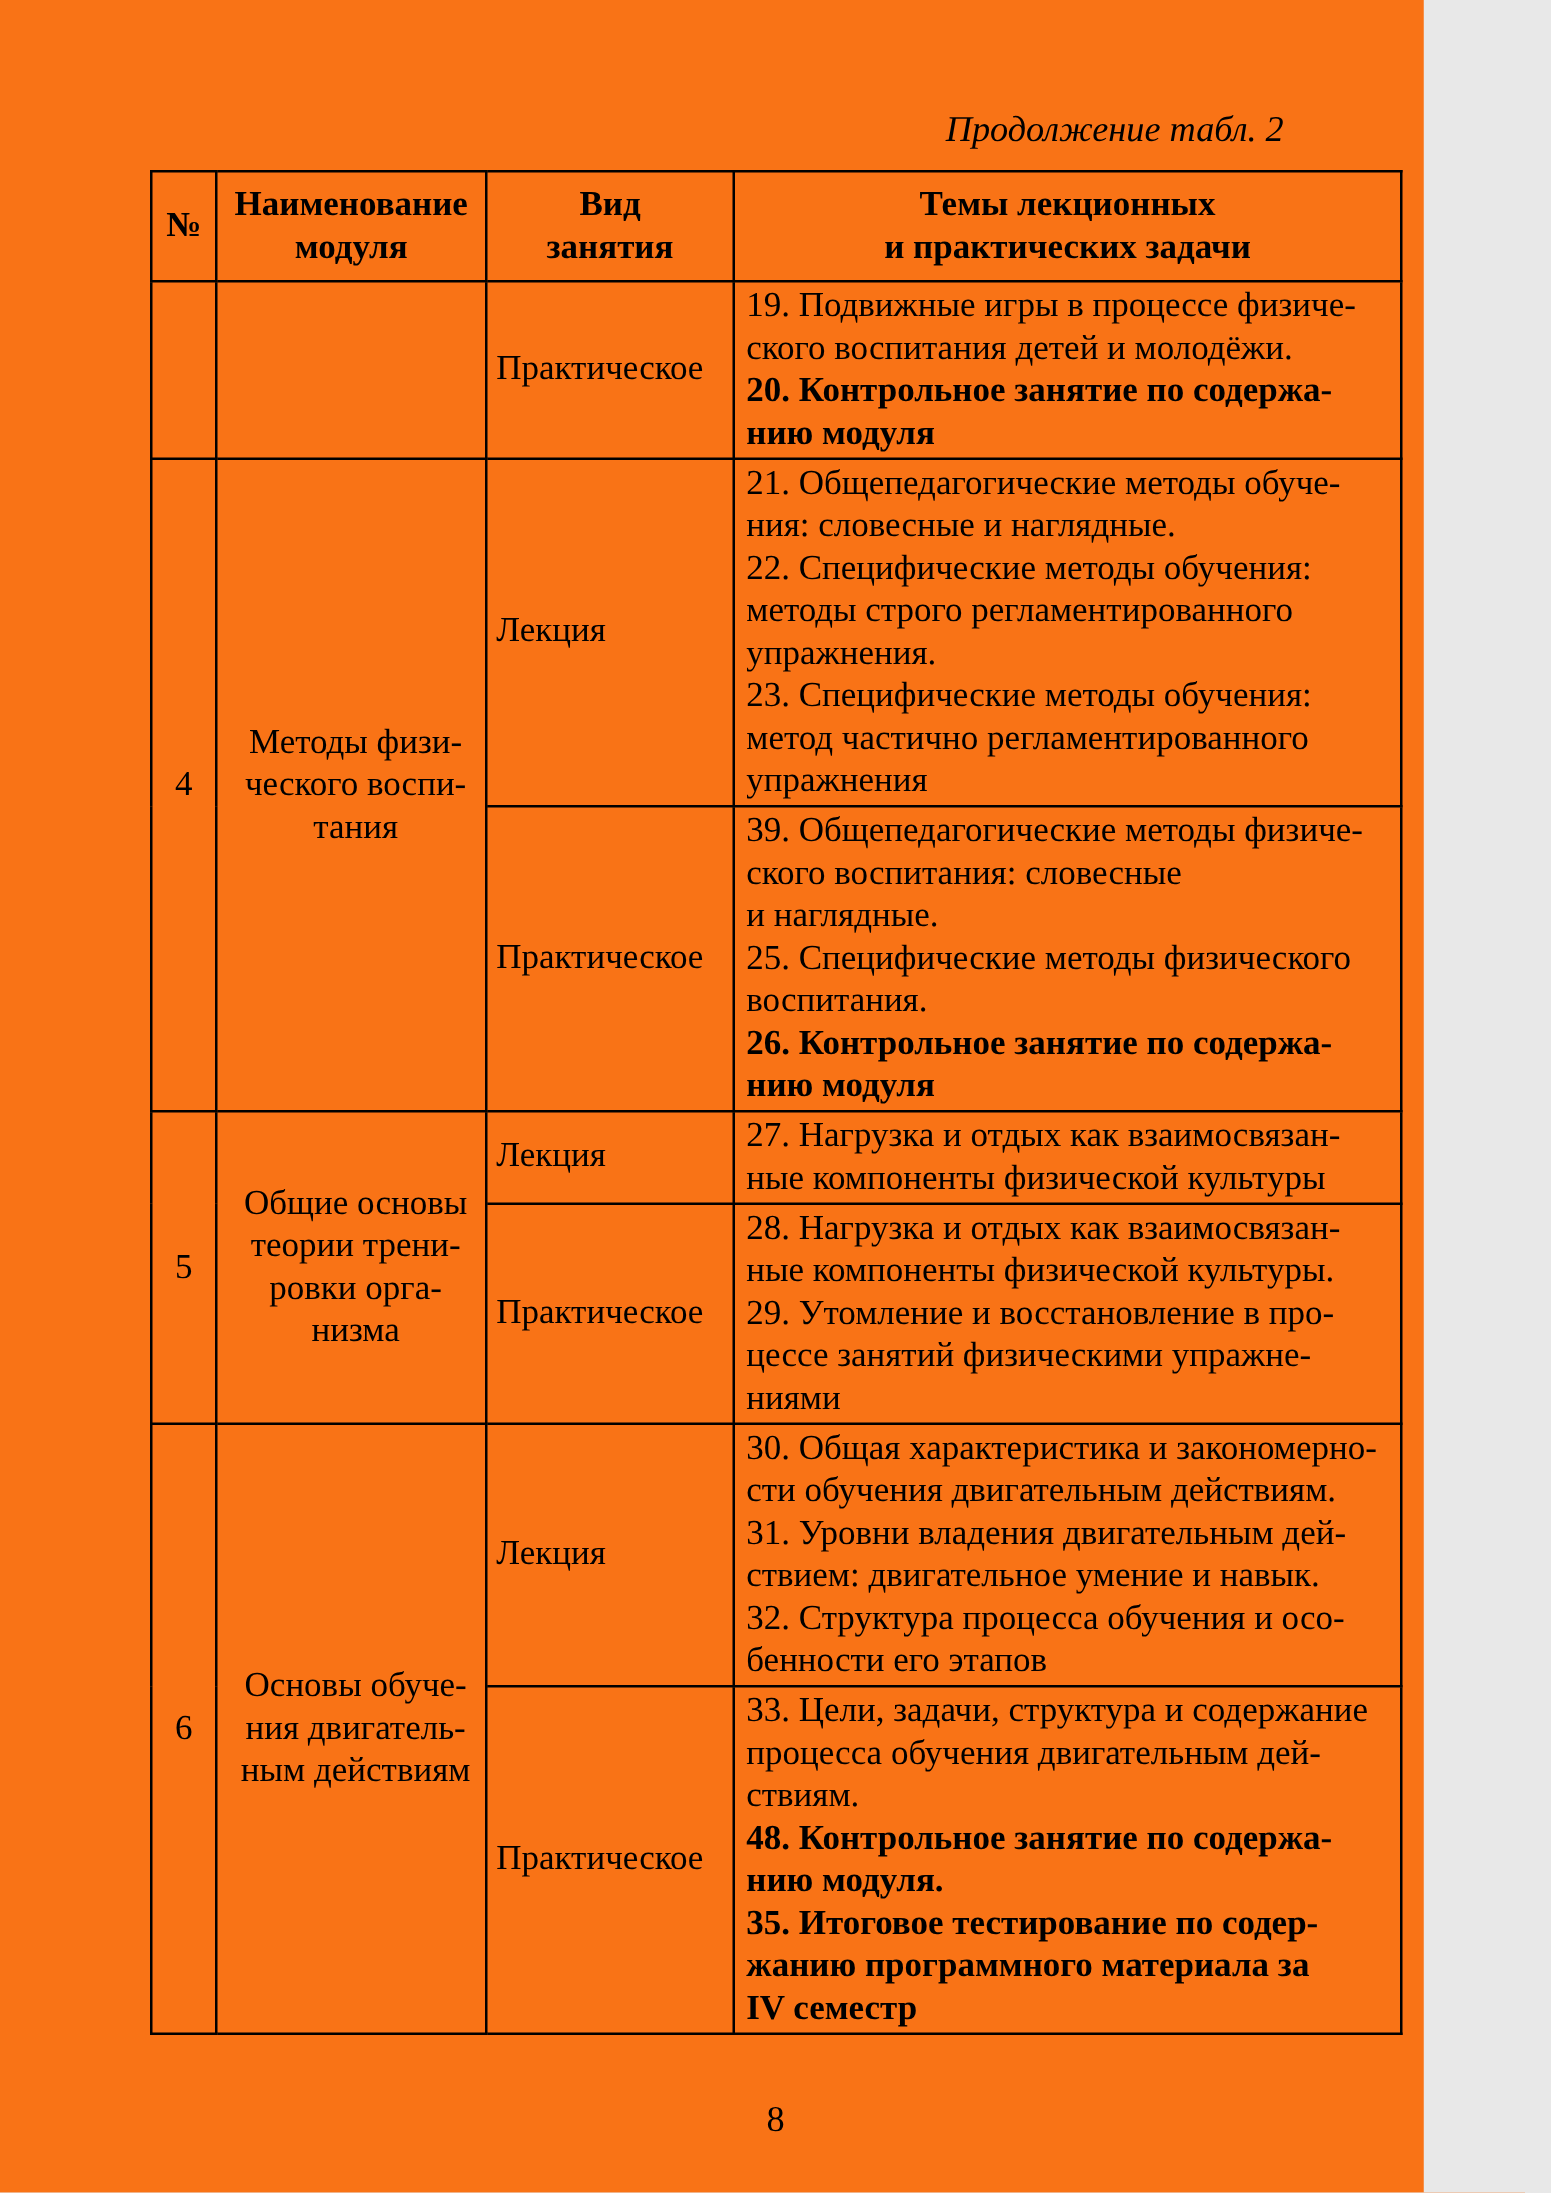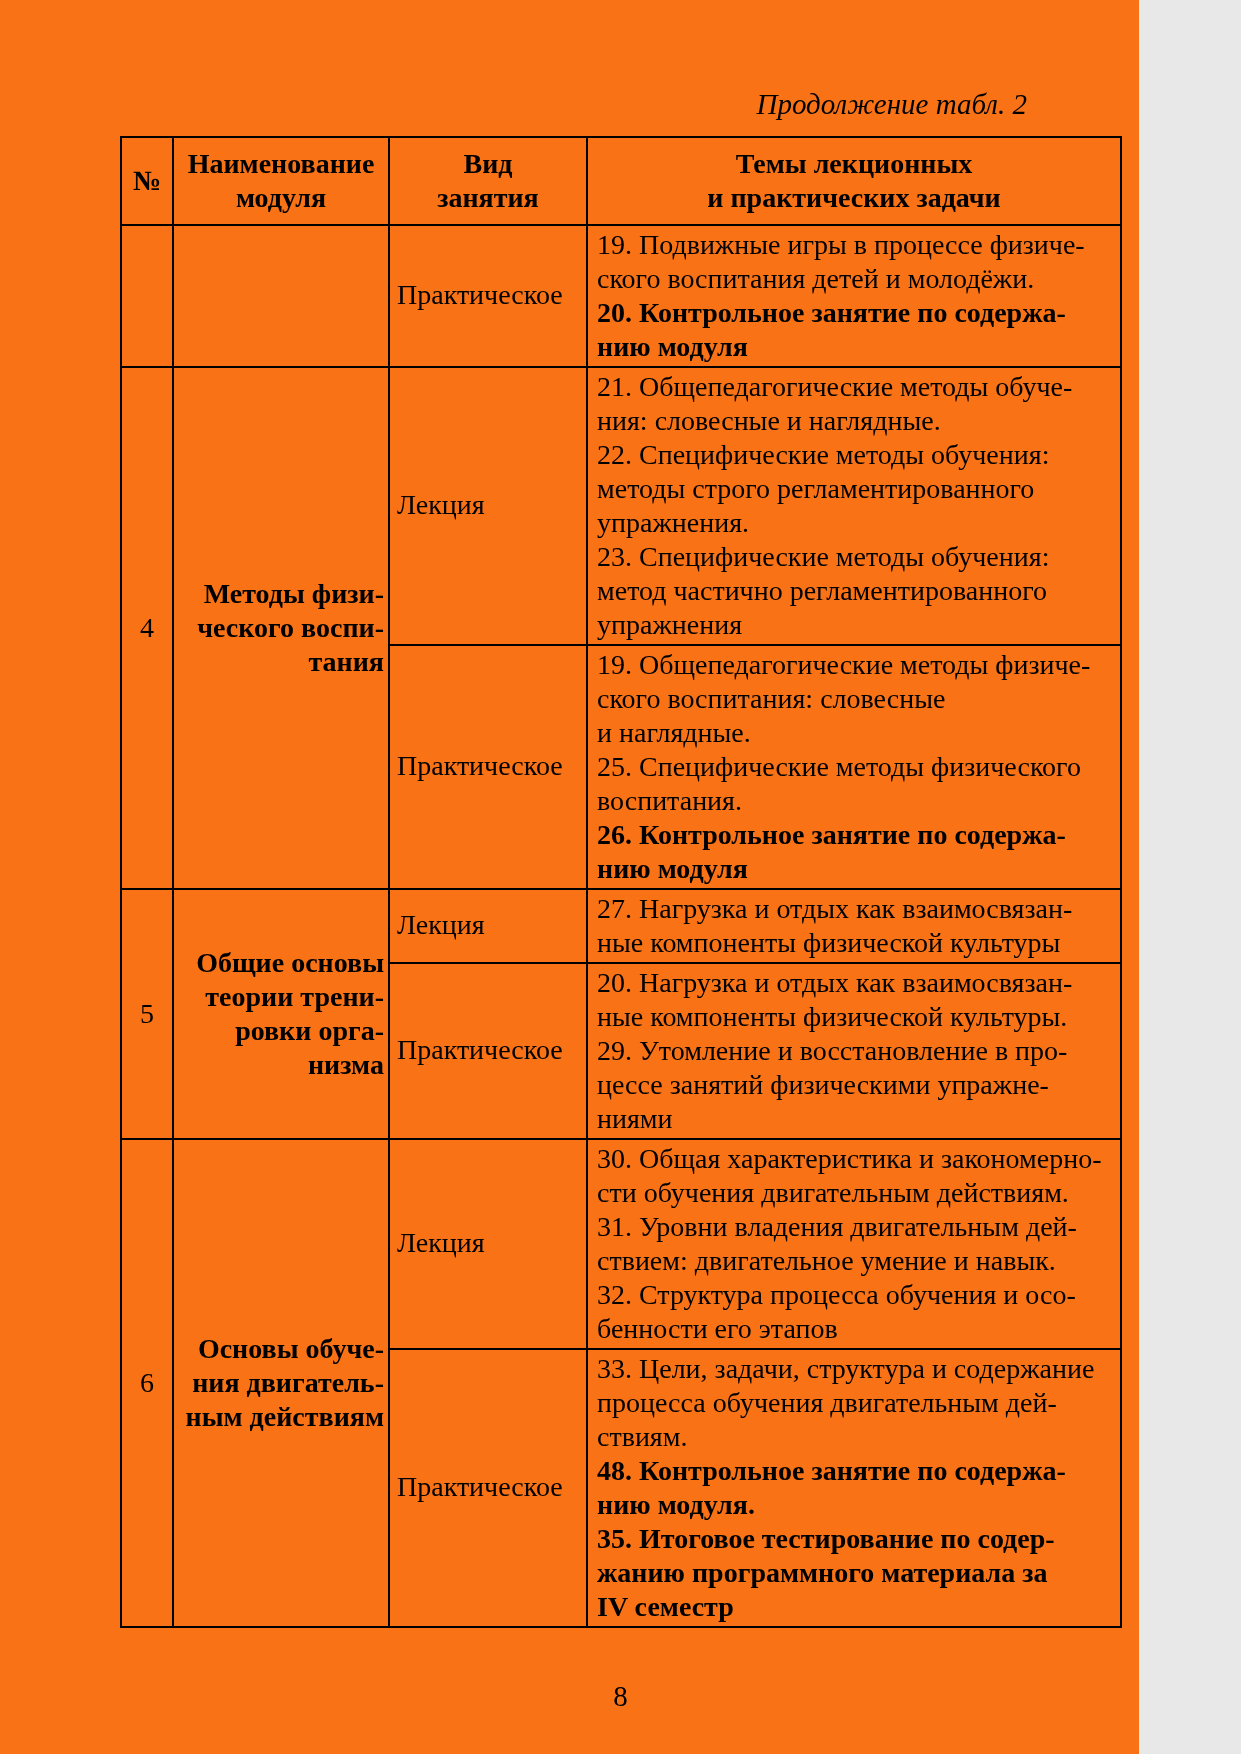--- a/index.html
+++ b/index.html
@@ -46,24 +46,23 @@
     white-space: pre-line;
     padding: 9px 4px;
   }
   td.num-cell {
     text-align: center;
     vertical-align: middle;
     padding: 0;
   }
   td.module-cell {
     vertical-align: middle;
-    text-align: right;
+    text-align: center;
     white-space: pre-line;
     padding: 2px 4px 2px 11px;
-    font-weight: bold;
   }
   td.type-cell {
     vertical-align: middle;
     text-align: left;
     padding: 0 2px 2px 7px;
   }
   td.topics-cell {
     vertical-align: top;
     text-align: left;
     padding: 2px 6px 2px 9px;
@@ -129,21 +128,21 @@
 методы строго регламентированного
 упражнения.</div>
             <div class="topic">23. Специфические методы обучения:
 метод частично регламентированного
 упражнения</div>
           </td>
         </tr>
         <tr>
           <td class="type-cell">Практическое</td>
           <td class="topics-cell">
-            <div class="topic">19. Общепедагогические методы физиче-
+            <div class="topic">39. Общепедагогические методы физиче-
 ского воспитания: словесные
 и наглядные.</div>
             <div class="topic">25. Специфические методы физического
 воспитания.</div>
             <div class="topic bold">26. Контрольное занятие по содержа-
 нию модуля</div>
           </td>
         </tr>
         <tr>
           <td class="num-cell" rowspan="2">5</td>
@@ -153,21 +152,21 @@
 низма</td>
           <td class="type-cell">Лекция</td>
           <td class="topics-cell">
             <div class="topic">27. Нагрузка и отдых как взаимосвязан-
 ные компоненты физической культуры</div>
           </td>
         </tr>
         <tr>
           <td class="type-cell">Практическое</td>
           <td class="topics-cell">
-            <div class="topic">20. Нагрузка и отдых как взаимосвязан-
+            <div class="topic">28. Нагрузка и отдых как взаимосвязан-
 ные компоненты физической культуры.</div>
             <div class="topic">29. Утомление и восстановление в про-
 цессе занятий физическими упражне-
 ниями</div>
           </td>
         </tr>
         <tr>
           <td class="num-cell" rowspan="2">6</td>
           <td class="module-cell" rowspan="2">Основы обуче-
 ния двигатель-

